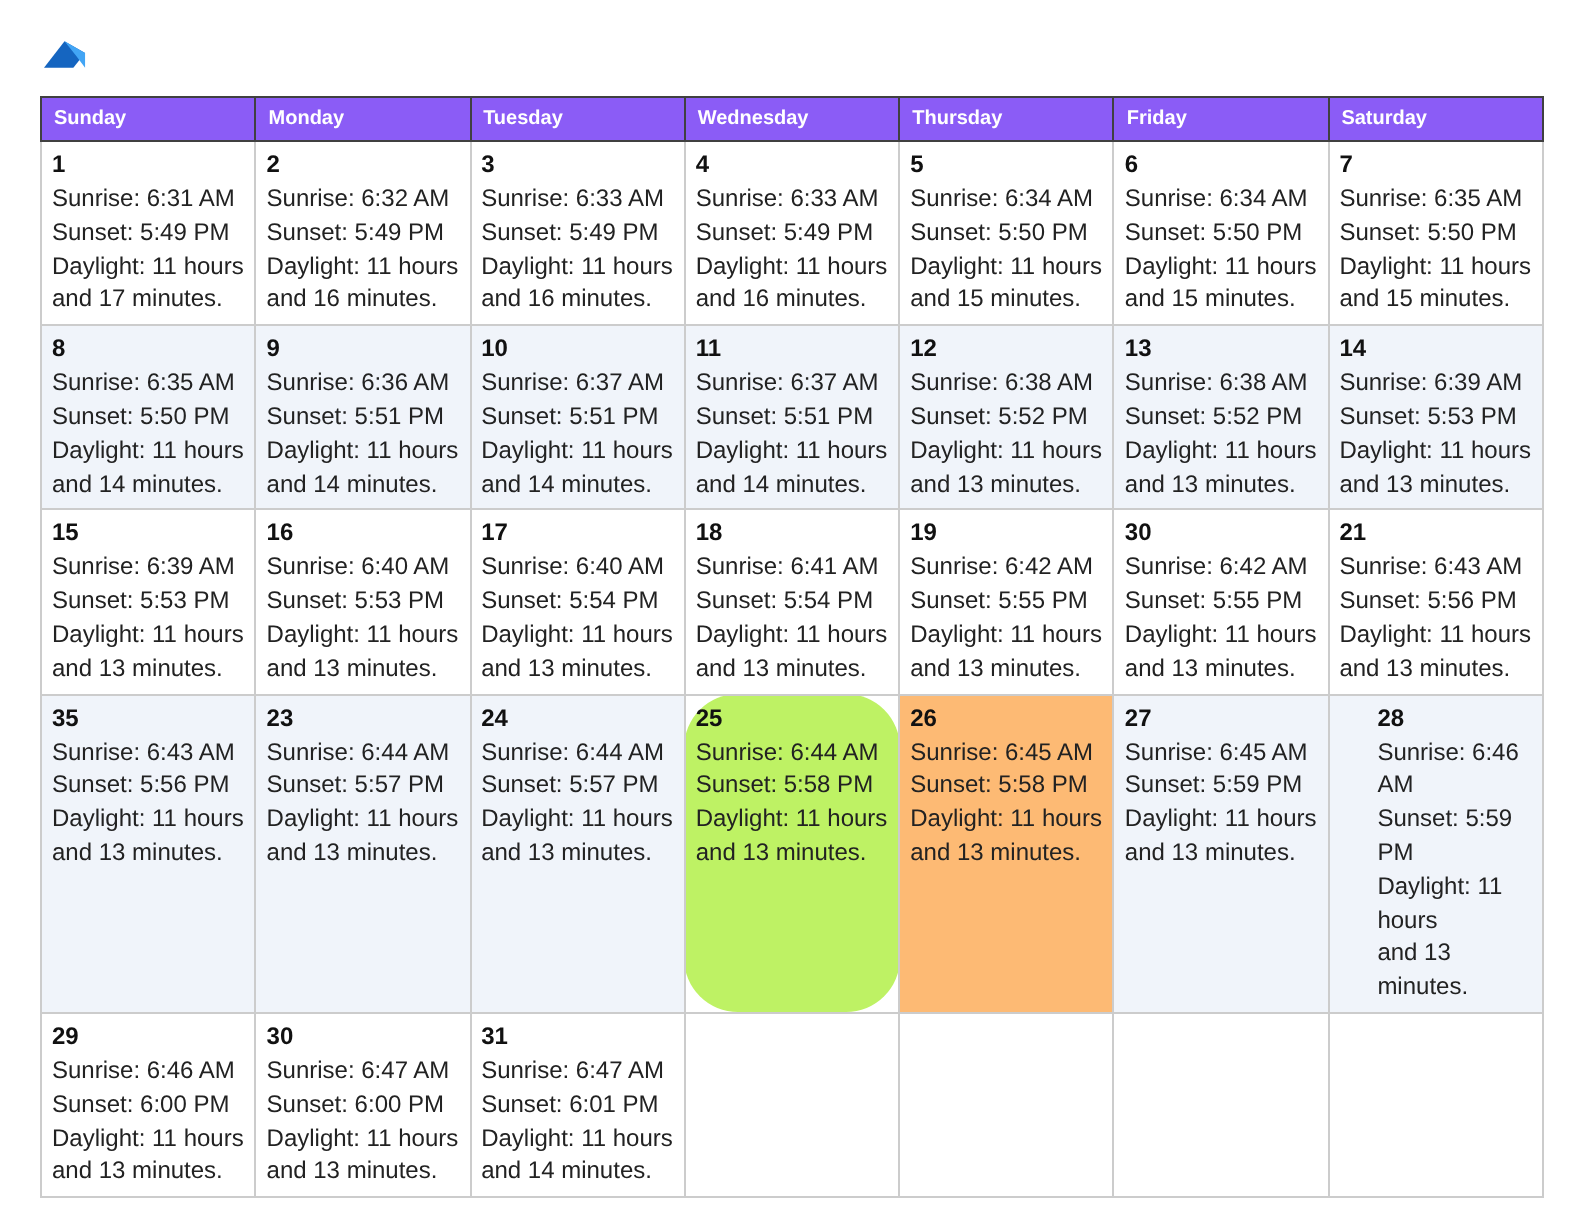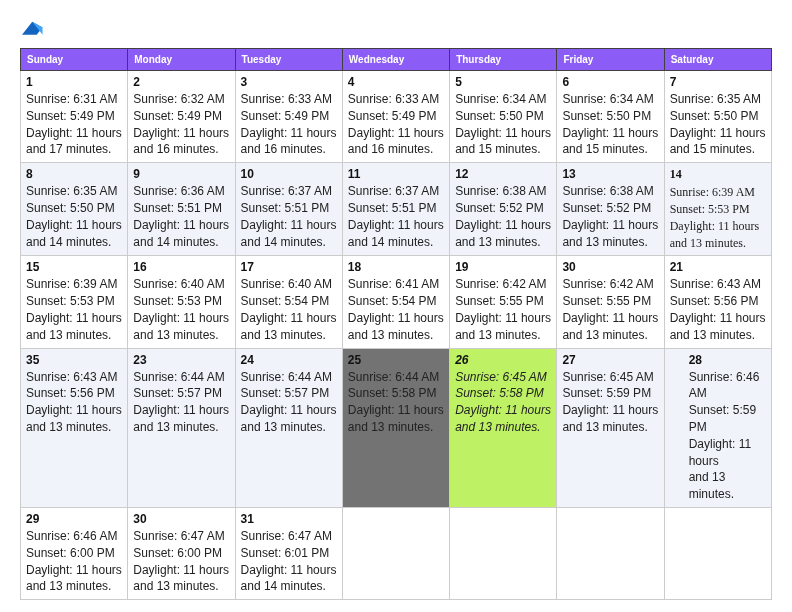--- a/index.html
+++ b/index.html
@@ -208,21 +208,21 @@
 Daylight: 11 hours
 and 13 minutes.</div>
           </td>
           <td style="background-color: rgb(240, 244, 250);">
             <span class="day-num">13</span>
             <div class="day-info" style="white-space: pre-line;">Sunrise: 6:38 AM
 Sunset: 5:52 PM
 Daylight: 11 hours
 and 13 minutes.</div>
           </td>
-          <td style="background-color: rgb(240, 244, 250); font-family: Liberation Serif, serif;">
+          <td style="background-color: rgb(240, 244, 250);">
             <span class="day-num">14</span>
             <div class="day-info" style="white-space: pre-line;">Sunrise: 6:39 AM
 Sunset: 5:53 PM
 Daylight: 11 hours
 and 13 minutes.</div>
           </td>
         </tr>
         <tr>
           <td>
             <span class="day-num">15</span>
@@ -289,28 +289,28 @@
 Daylight: 11 hours
 and 13 minutes.</div>
           </td>
           <td style="background-color: rgb(240, 244, 250);">
             <span class="day-num">24</span>
             <div class="day-info" style="white-space: pre-line;">Sunrise: 6:44 AM
 Sunset: 5:57 PM
 Daylight: 11 hours
 and 13 minutes.</div>
           </td>
-          <td style="background-color: #737373;">
+          <td style="background-color: #bef264; border-radius: 27px;">
             <span class="day-num">25</span>
             <div class="day-info" style="white-space: pre-line;">Sunrise: 6:44 AM
 Sunset: 5:58 PM
 Daylight: 11 hours
 and 13 minutes.</div>
           </td>
-          <td style="background-color: #bef264; font-style: italic;">
+          <td style="background-color: #fdba74;">
             <span class="day-num">26</span>
             <div class="day-info" style="white-space: pre-line;">Sunrise: 6:45 AM
 Sunset: 5:58 PM
 Daylight: 11 hours
 and 13 minutes.</div>
           </td>
           <td style="background-color: rgb(240, 244, 250);">
             <span class="day-num">27</span>
             <div class="day-info" style="white-space: pre-line;">Sunrise: 6:45 AM
 Sunset: 5:59 PM

